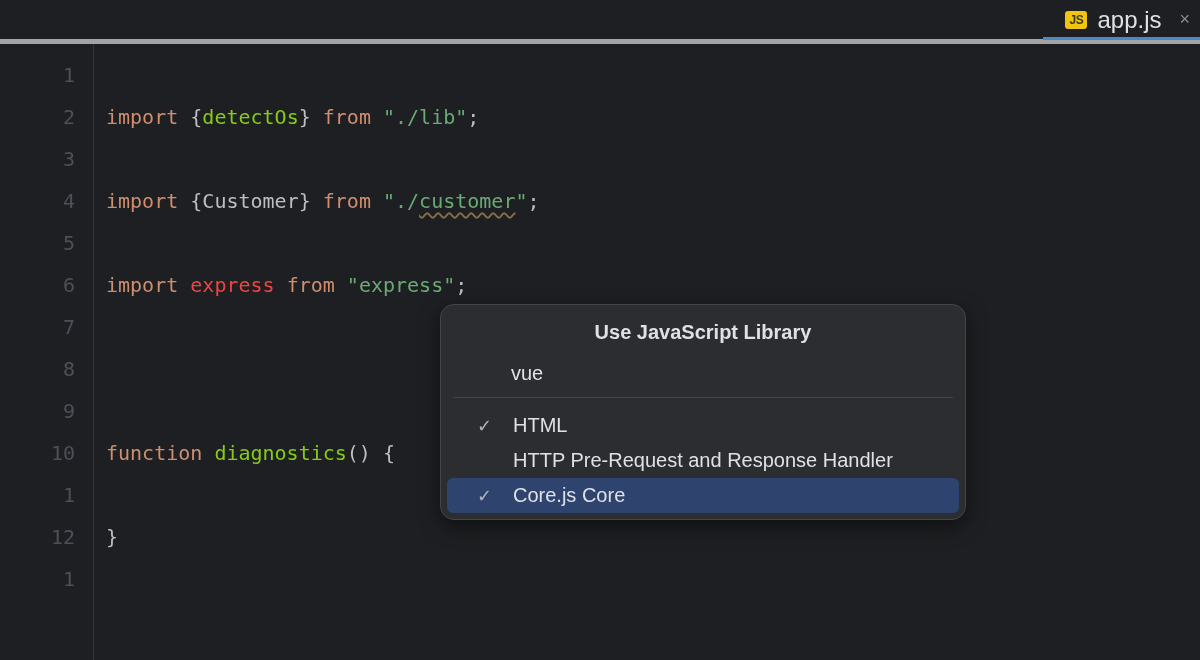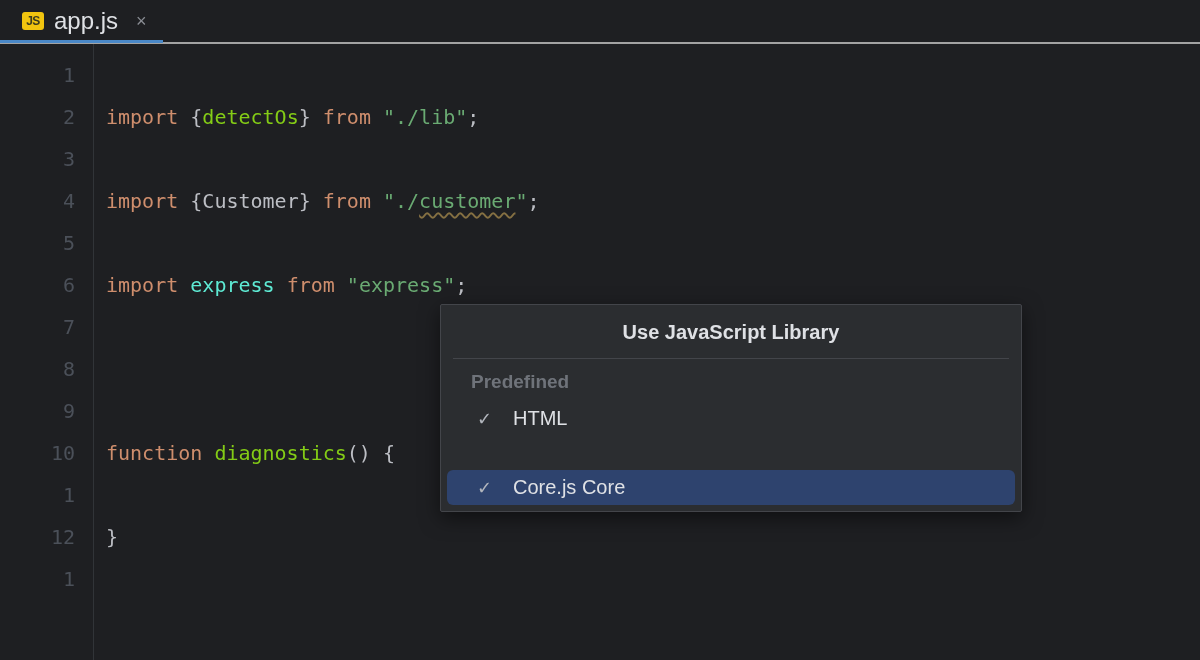--- a/index.html
+++ b/index.html
@@ -9,22 +9,23 @@
     color: #bcbec4;
     overflow: hidden;
     width: 1200px;
     height: 660px;
   }
   .tab-bar {
     display: flex;
     align-items: center;
     background: #1e1f22;
     height: 44px;
-    border-bottom: 2px solid #a3a3a3;
+    border-bottom: 5px solid #a3a3a3;
     padding-left: 12px;
+    justify-content: flex-end;
   }
   .tab {
     display: flex;
     align-items: center;
     gap: 10px;
     padding: 0 10px;
     height: 100%;
     position: relative;
   }
   .tab::after {
@@ -78,37 +79,37 @@
   }
   .code {
     padding: 10px 0 0 12px;
     font-family: "Menlo","Consolas",monospace;
     font-size: 20px;
     line-height: 42px;
     white-space: pre;
   }
   .kw  { color: #cf8e6d; }
   .fn  { color: #84cc16; }
-  .id  { color: #5eead4; }
+  .id  { color: #ef4444; }
   .typ { color: #bcbec4; }
   .str { color: #6aab73; }
   .pn  { color: #bcbec4; }
   .squiggle {
     text-decoration: underline wavy #857042 1.5px;
     text-underline-offset: 4px;
   }
 
   .popup {
     position: absolute;
     left: 440px;
     top: 260px;
-    width: 582px;
+    width: 526px;
     background: #2b2d30;
     border: 1px solid #43454a;
-    border-radius: 2px;
+    border-radius: 14px;
     box-shadow: 0 6px 20px rgba(0,0,0,0.5);
     overflow: hidden;
     padding-bottom: 6px;
   }
   .popup-title {
     text-align: center;
     color: #dfe1e5;
     font-size: 20px;
     font-weight: 600;
     padding: 16px 0 14px;
@@ -180,28 +181,29 @@
 <div><span class="kw">import</span><span class="pn"> {</span><span class="fn">detectOs</span><span class="pn">} </span><span class="kw">from</span><span> </span><span class="str">"./lib"</span><span class="pn">;</span></div>
 <div><span class="kw">import</span><span class="pn"> {</span><span class="typ">Customer</span><span class="pn">} </span><span class="kw">from</span><span> </span><span class="str">"./</span><span class="str squiggle">customer</span><span class="str">"</span><span class="pn">;</span></div>
 <div><span class="kw">import</span><span> </span><span class="id">express</span><span> </span><span class="kw">from</span><span> </span><span class="str">"express"</span><span class="pn">;</span></div>
 <div>&nbsp;</div>
 <div><span class="kw">function</span><span> </span><span class="fn">diagnostics</span><span class="pn">() {</span></div>
 <div><span class="pn">}</span></div>
   </div>
 
   <div class="popup">
     <div class="popup-title">Use JavaScript Library</div>
+    <div class="popup-search">vue</div>
     <div class="popup-sep"></div>
-    <div class="popup-header">Predefined</div>
 
     <div class="popup-item">
       <span class="check">✓</span>
       <span>HTML</span>
     </div>
     <div class="popup-item">
       <span class="check blank">✓</span>
+      <span>HTTP Pre-Request and Response Handler</span>
     </div>
     <div class="popup-item selected">
       <span class="check">✓</span>
       <span>Core.js Core</span>
     </div>
   </div>
 </div>
 
 </body></html>

